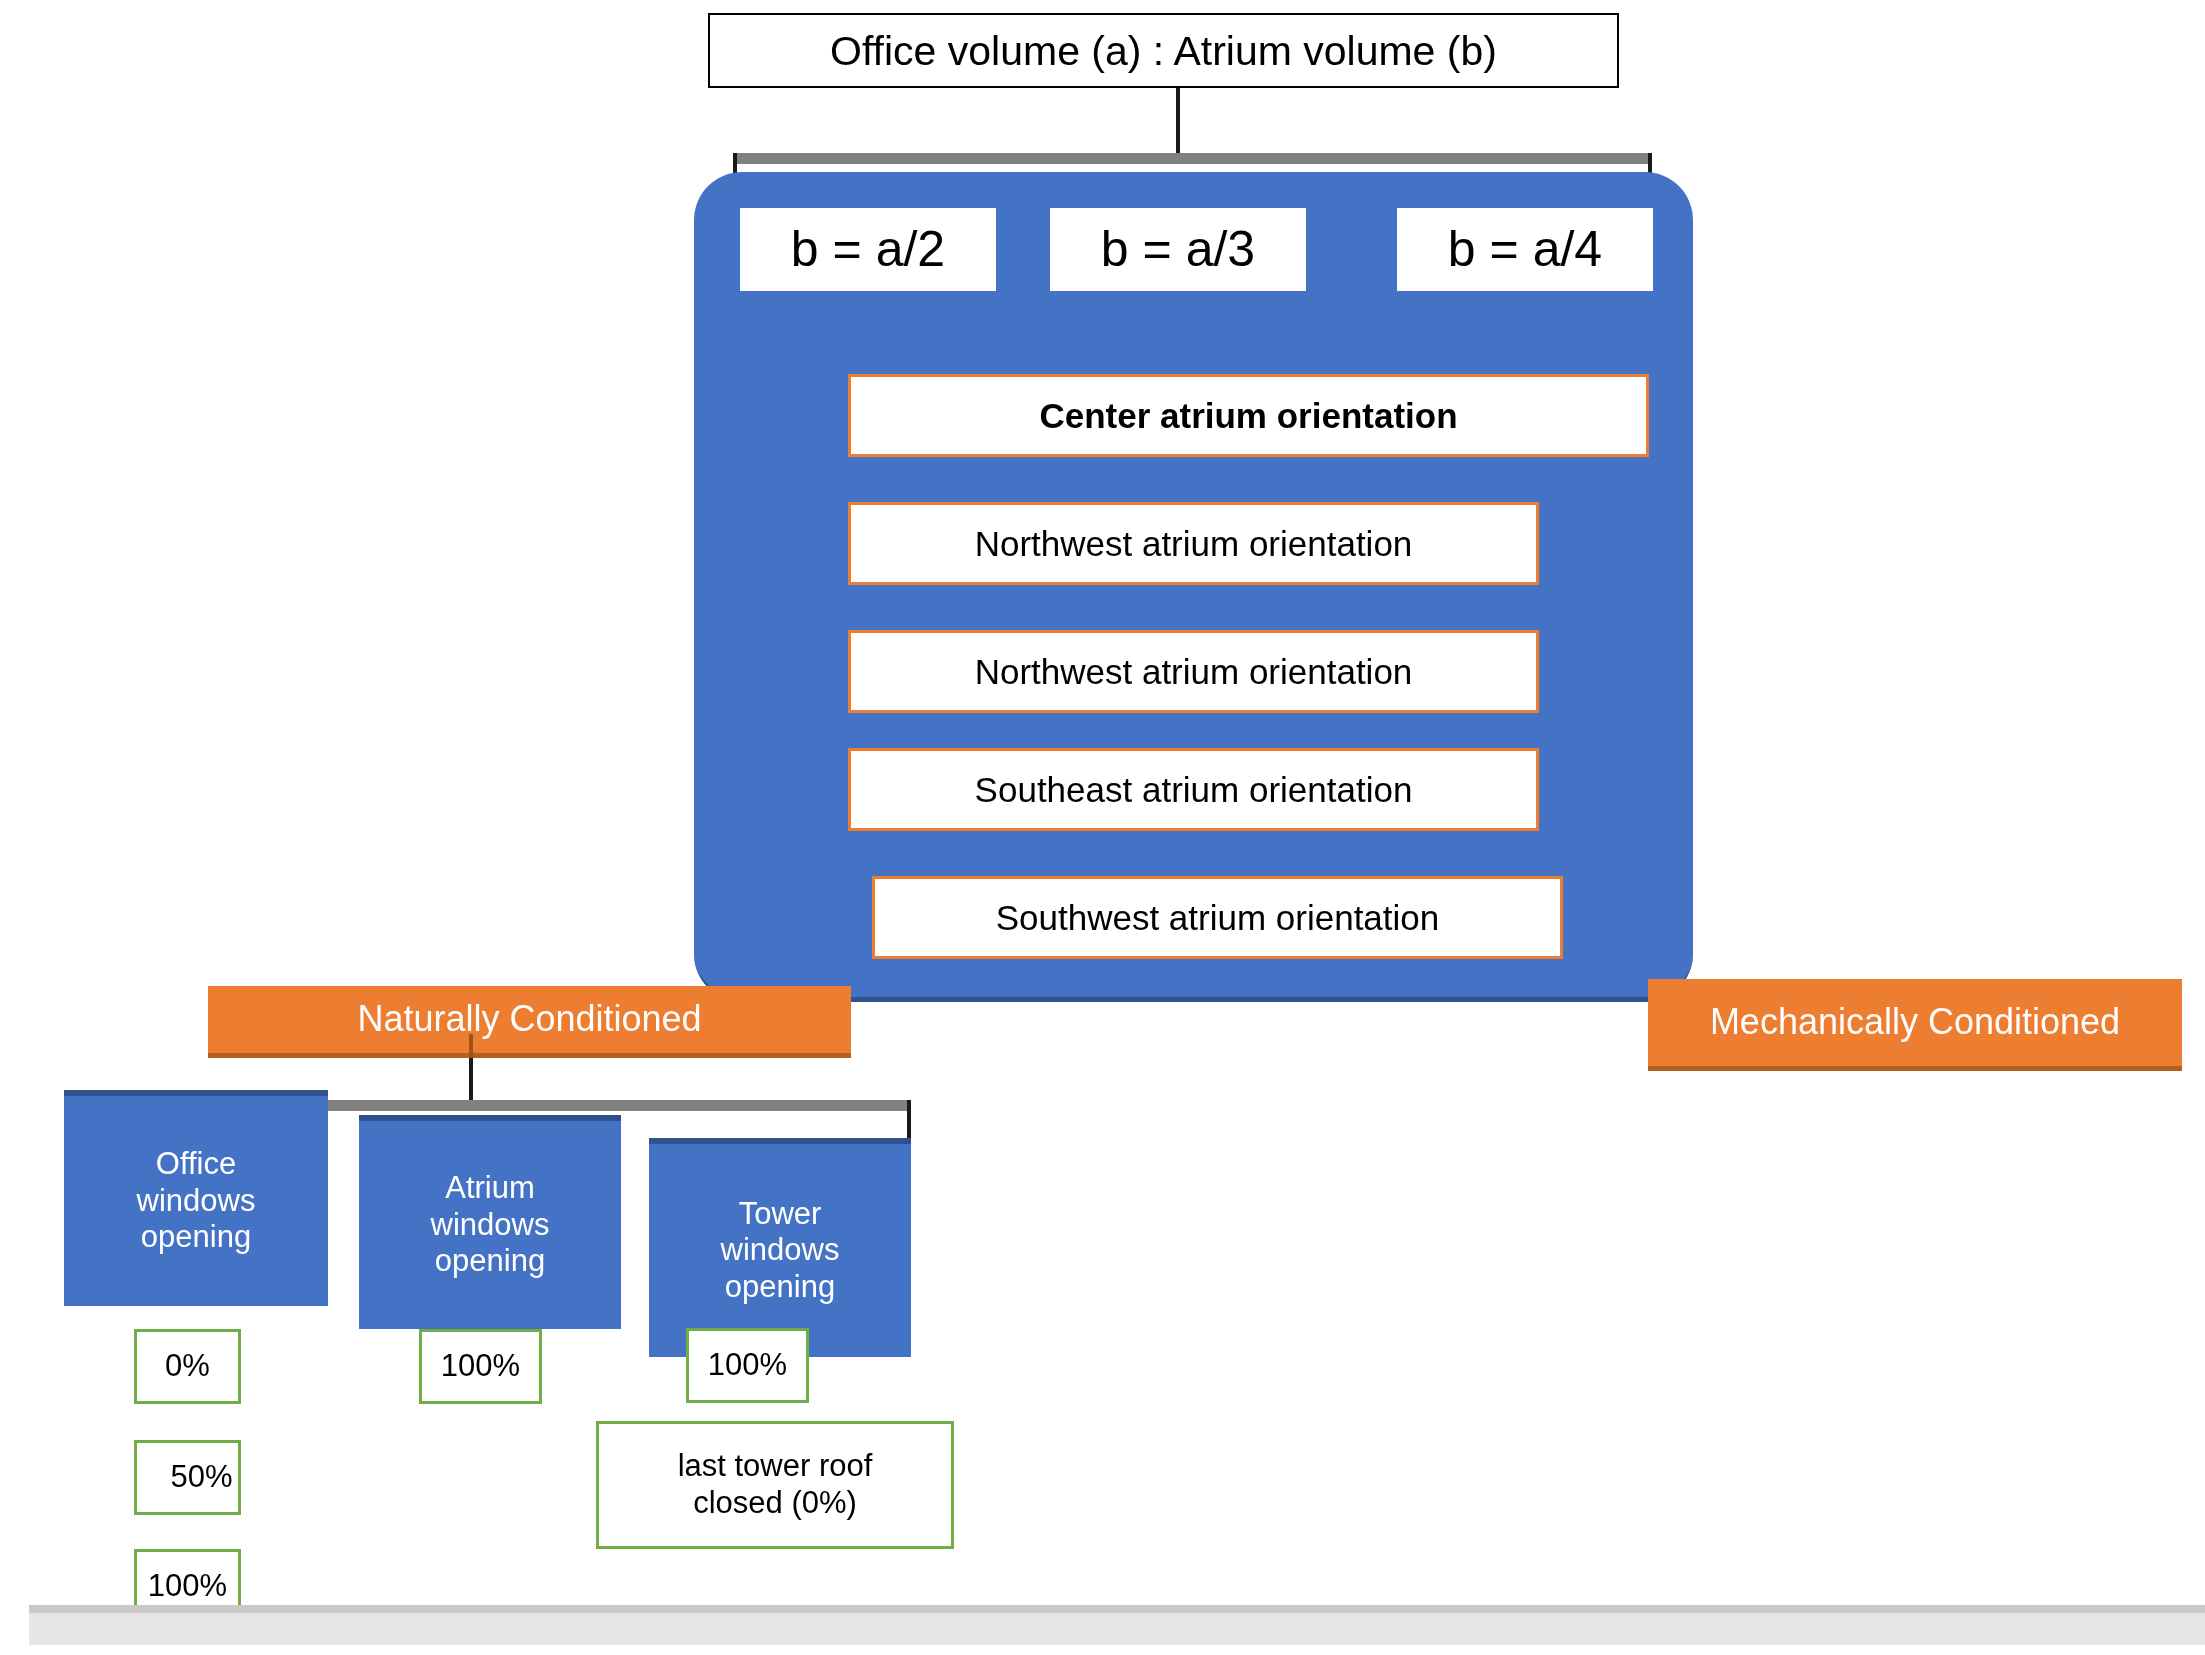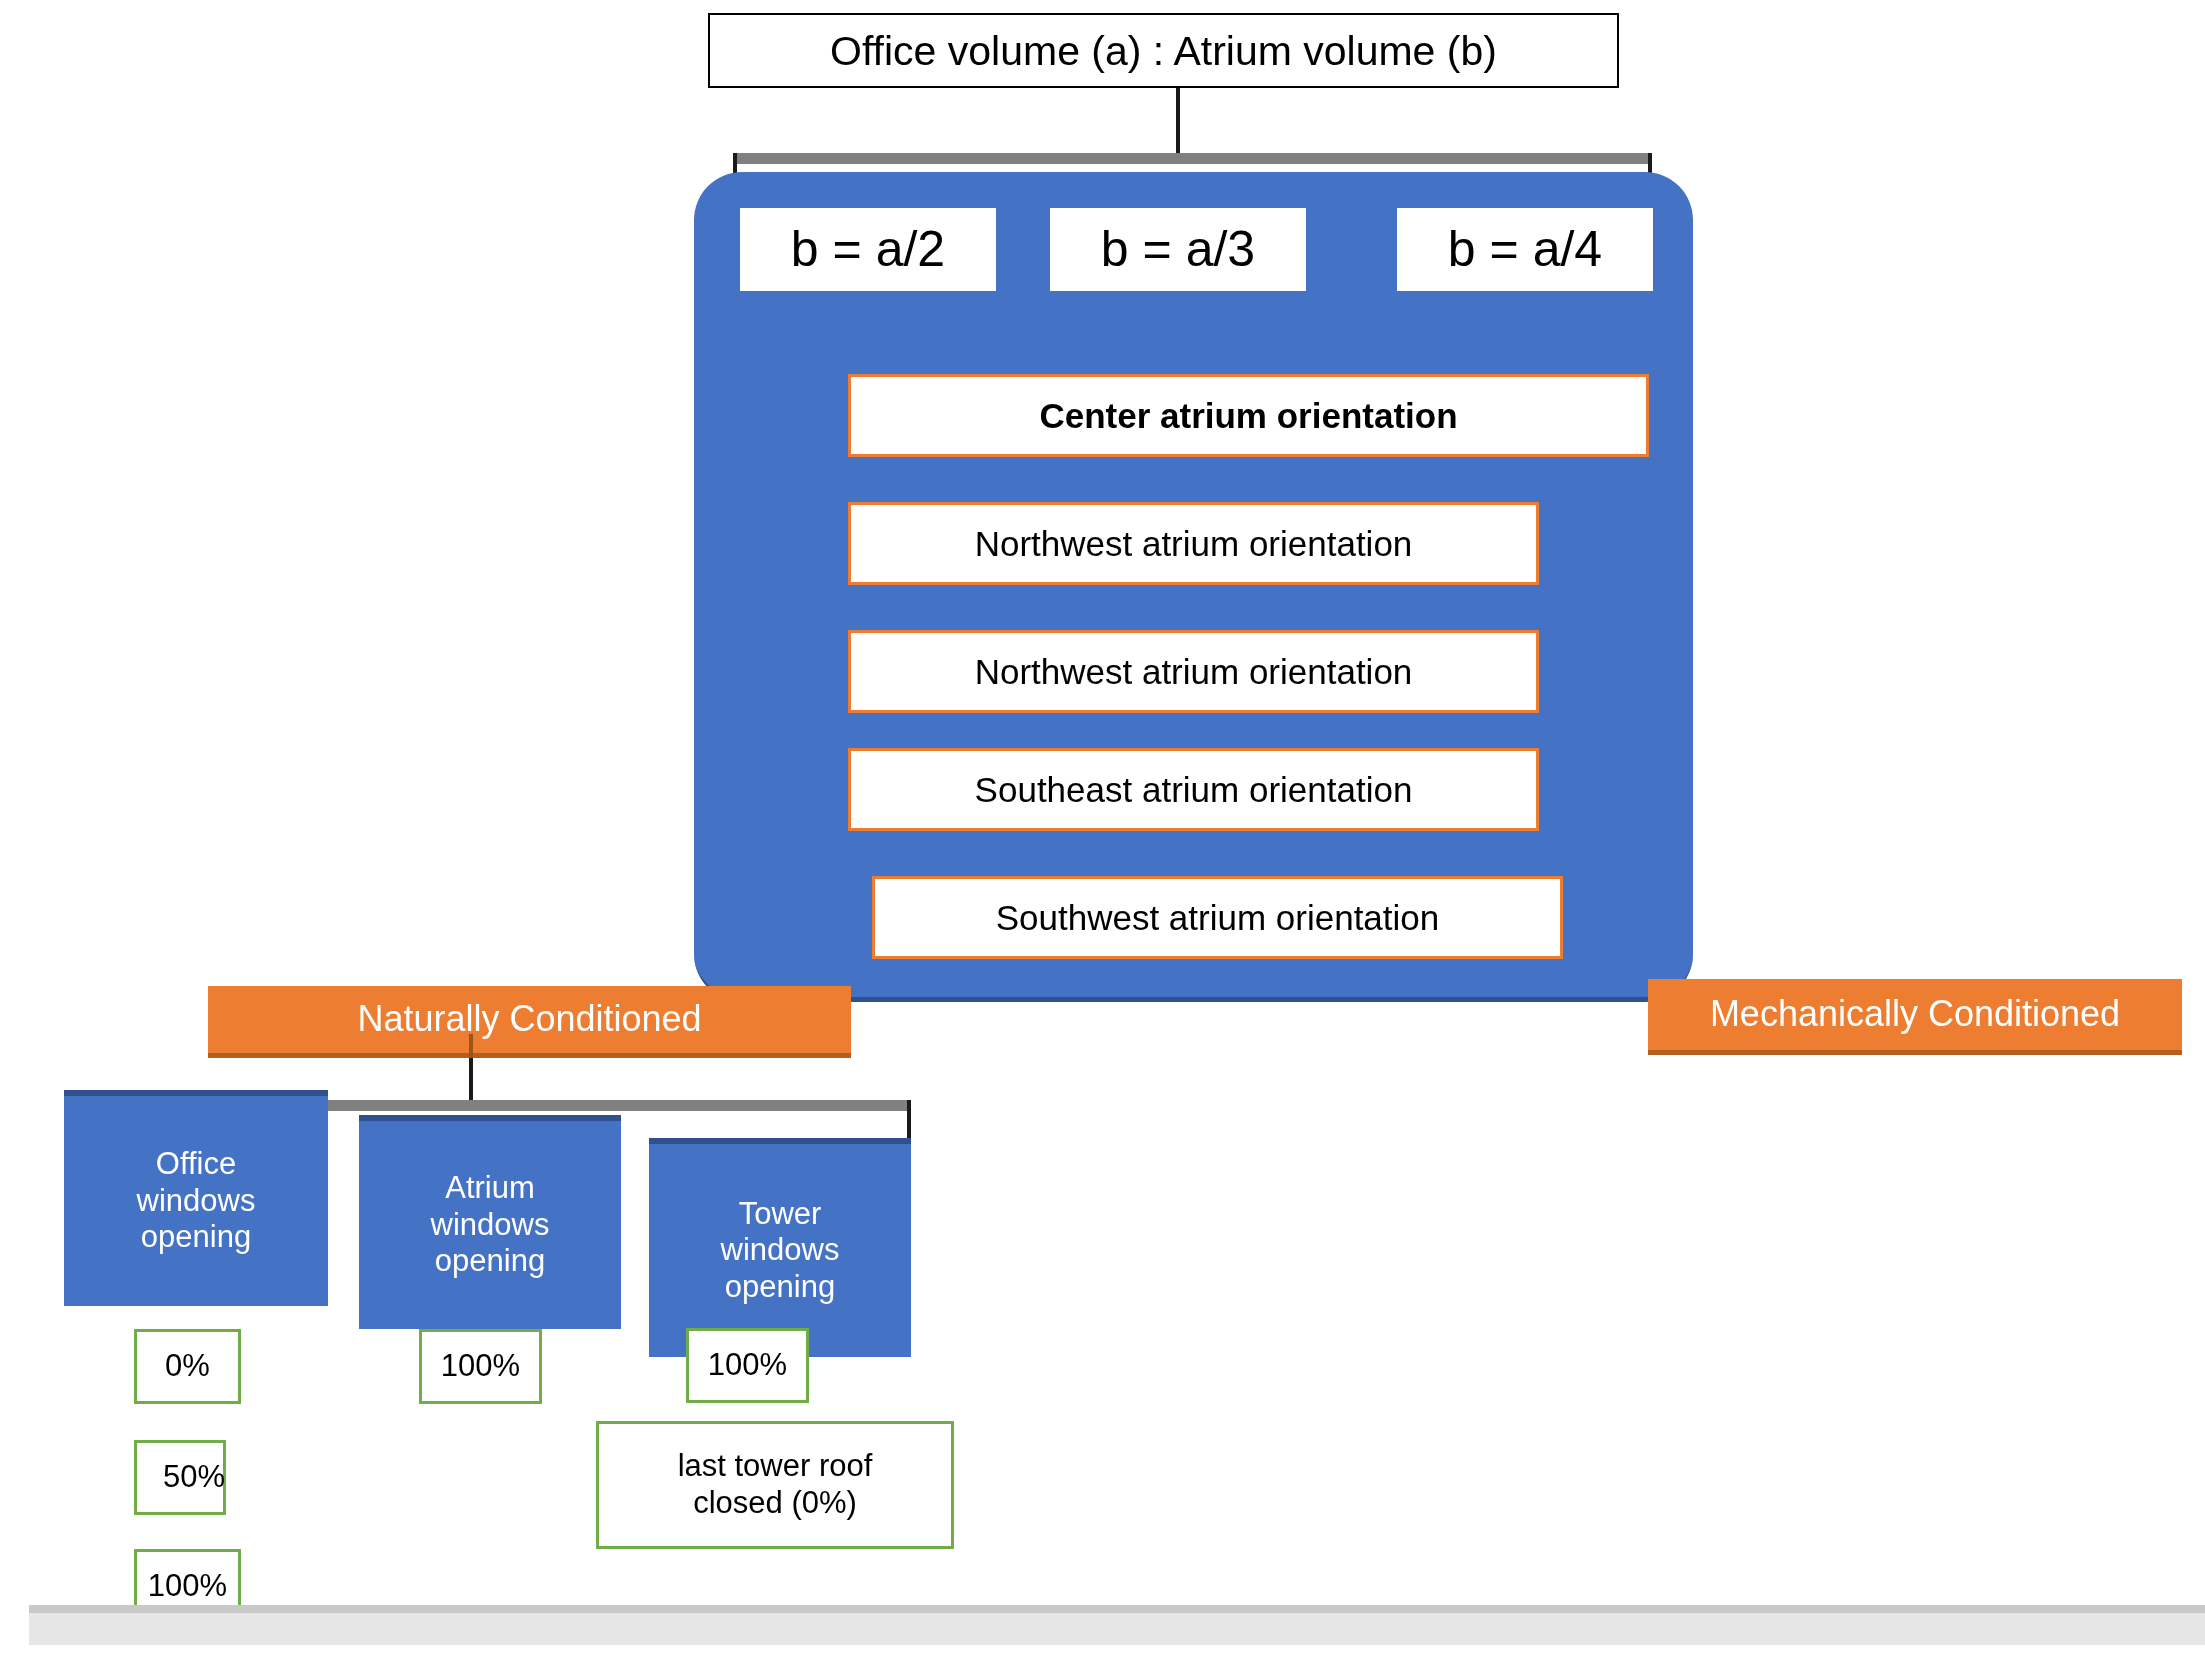--- a/index.html
+++ b/index.html
@@ -137,21 +137,21 @@
   <div class="node ratio-box" style="left:1397px; top:208px; width:256px; height:83px;">b = a/4</div>
 
   <div class="node orient-box" style="left:848px; top:374px; width:801px; height:83px;font-weight:bold;">Center atrium orientation</div>
   <div class="node orient-box" style="left:848px; top:502px; width:691px; height:83px;">Northwest atrium orientation</div>
   <div class="node orient-box" style="left:848px; top:630px; width:691px; height:83px;">Northwest atrium orientation</div>
   <div class="node orient-box" style="left:848px; top:748px; width:691px; height:83px;">Southeast atrium orientation</div>
   <div class="node orient-box" style="left:848px; top:876px; width:691px; height:83px;margin-left:24px;">Southwest atrium orientation</div>
 
   <div class="node orange-box" style="left:208px; top:986px; width:643px; height:72px;">Naturally Conditioned</div>
 
-  <div class="node orange-box" style="left:1648px; top:979px; width:534px; height:76px;">Mechanically Conditioned</div>
+  <div class="node orange-box" style="left:1648px; top:979px; width:534px; height:92px;">Mechanically Conditioned</div>
 
   <div class="conn-vert-orange" style="left:469px; top:1034px; width:3.7px; height:24px;"></div>
   <div class="conn-vert" style="left:469px; top:1058px; width:3.7px; height:48px;"></div>
 
   <div class="conn-bar" style="left:64px; top:1100px; width:847px; height:10.7px;"></div>
   <div class="conn-tick" style="left:64px; top:1100px; width:3.7px; height:48px;"></div>
   <div class="conn-tick" style="left:907px; top:1100px; width:3.7px; height:48px;"></div>
 
   <div class="node blue-box" style="left:64px; top:1090px; width:264px; height:216px;">
     <span>Office</span>
@@ -165,21 +165,21 @@
     <span>opening</span>
   </div>
 
   <div class="node blue-box" style="left:649px; top:1138px; width:262px; height:219px;">
     <span>Tower</span>
     <span>windows</span>
     <span>opening</span>
   </div>
 
   <div class="node green-box" style="left:134px; top:1329px; width:107px; height:75px;">0%</div>
-  <div class="node green-box" style="left:134px; top:1440px; width:92px; height:75px;padding-left:28px;">50%</div>
+  <div class="node green-box" style="left:134px; top:1440px; width:107px; height:75px;padding-left:28px;">50%</div>
   <div class="node green-box" style="left:134px; top:1549px; width:107px; height:75px;">100%</div>
 
   <div class="node green-box" style="left:419px; top:1329px; width:123px; height:75px;">100%</div>
 
   <div class="node green-box" style="left:686px; top:1328px; width:123px; height:75px;">100%</div>
 
   <div class="node green-box" style="left:596px; top:1421px; width:358px; height:128px;">
     <span>last tower roof</span>
     <span>closed (0%)</span>
   </div>

